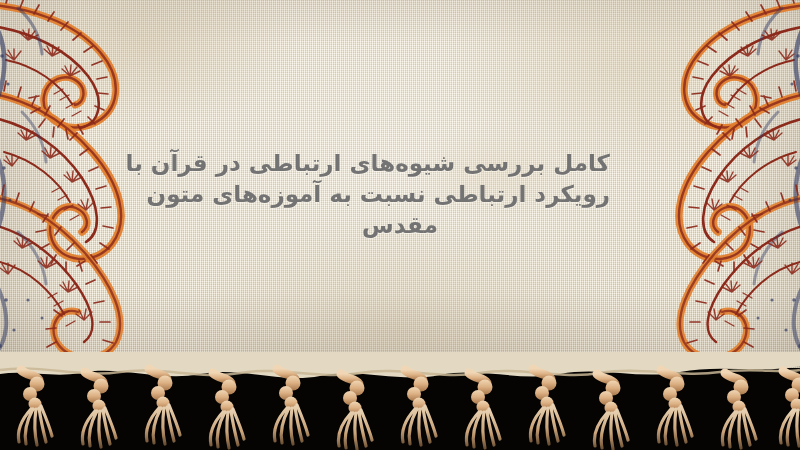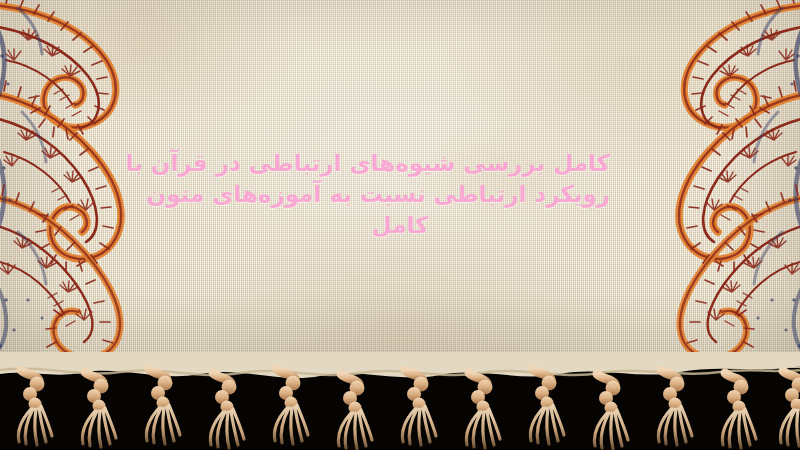--- a/index.html
+++ b/index.html
@@ -82,21 +82,21 @@
   }
 
   
   .title-block {
     position: absolute;
     left: 190px;
     top: 148px;
     width: 420px;
     text-align: center;
     direction: rtl;
-    color: #f9a8d4;
+    color: #737373;
     font-size: 23px;
     line-height: 31px;
     font-weight: 700;
     letter-spacing: 0px;
     text-shadow: 0 1px 0 rgba(255,250,240,0.55);
   }
   .title-block .tline { display: block; white-space: nowrap; }
   .title-block .tline.last { white-space: normal; }
 </style>
 </head>
@@ -433,16 +433,16 @@
         <circle cx="-3" cy="24" r="7" fill="url(#cordg)"></circle>
         <circle cx="2" cy="34" r="6.5" fill="url(#cordg)"></circle>
         <path d="M-2,39 C-12,50 -16,62 -14,72 M0,39 C-7,52 -9,64 -7,74 M3,39 C1,53 2,66 4,75" stroke="url(#tuftg)" stroke-width="3.2" fill="none" stroke-linecap="round"></path>
       </g>
     </g>
   </svg>
 
   <div class="title-block">
     <span class="tline">کامل بررسی شیوه‌های ارتباطی در قرآن با</span>
     <span class="tline">رویکرد ارتباطی نسبت به آموزه‌های متون</span>
-    <span class="tline last">کامل</span>
+    <span class="tline last">مقدس</span>
   </div>
 
 </div>
 
 </body></html>

